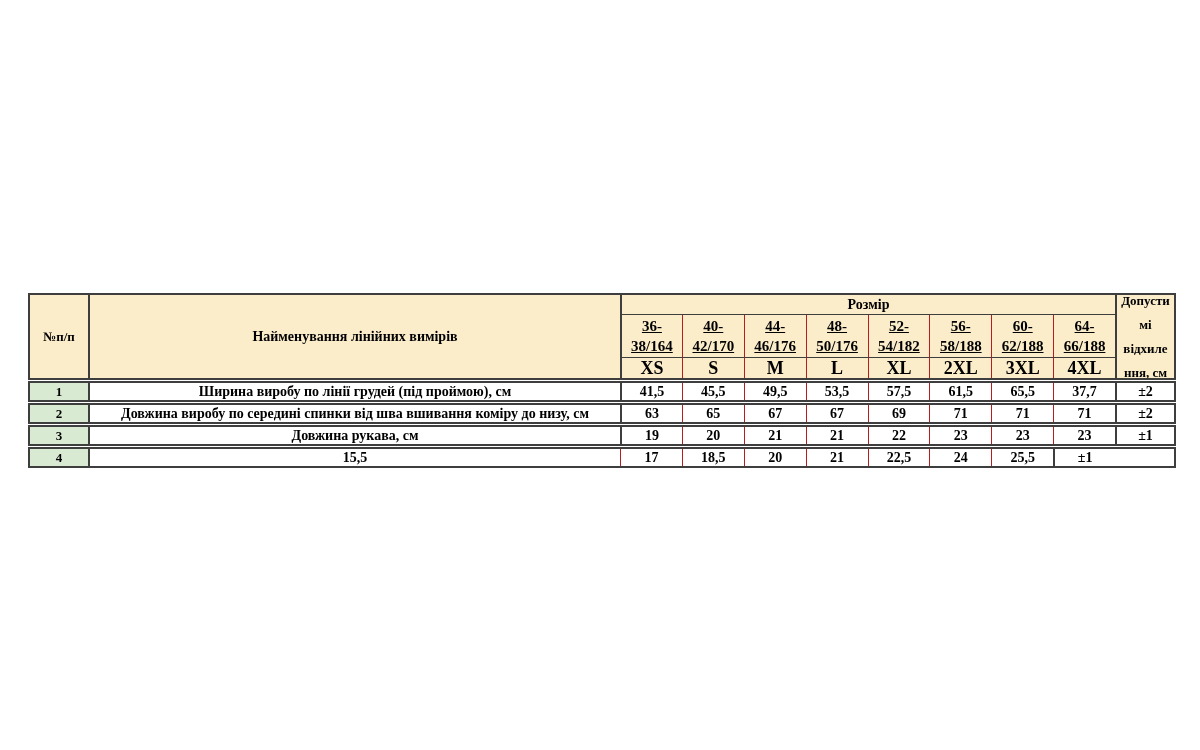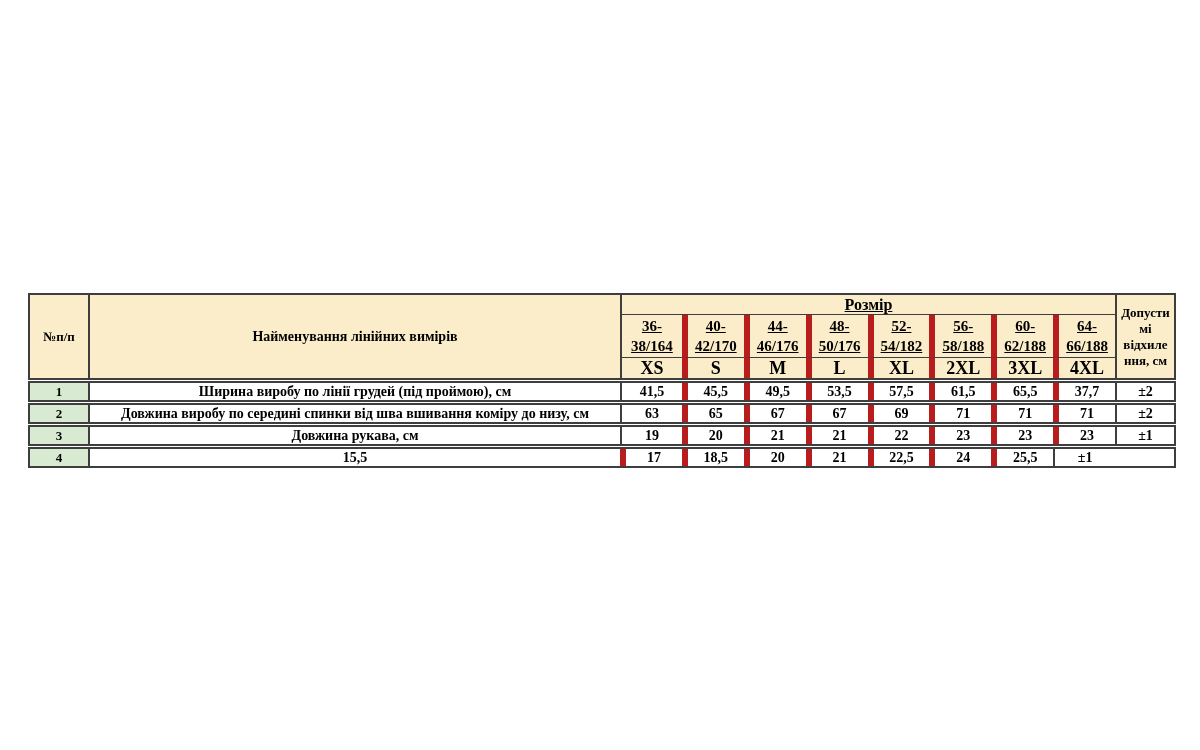--- a/index.html
+++ b/index.html
@@ -34,28 +34,28 @@
     justify-content: center;
     text-align: center;
     font-weight: bold;
     font-size: 14px;
     line-height: 17px;
     overflow: hidden;
   }
   .beige { background: #fbedc9; }
   .green { background: #d9ead3; }
   .sep2 { border-left: 2px solid #3e3e3e; }
-  .sep1 { border-left: 6px solid #b91c1c; }
+  .sep1 { border-left: 1px solid #b91c1c; }
   .hline { border-bottom: 1px solid #3e3e3e; }
   .num-h   { grid-column: 1; grid-row: 1 / 4; font-size: 13px; }
   .name-h  { grid-column: 2; grid-row: 1 / 4; font-size: 14px; }
-  .group-h { grid-column: 3 / 11; grid-row: 1; font-size: 16px; text-decoration: underline; }
+  .group-h { grid-column: 3 / 11; grid-row: 1; font-size: 14px; }
   .tol-h   {
     grid-column: 11; grid-row: 1 / 4;
-    font-size: 13px; line-height: 16px;
+    font-size: 13px; line-height: 24px;
     overflow-wrap: break-word; word-break: break-word;
     padding: 0 2px;
   }
   .range {
     grid-row: 2;
     font-size: 15px; line-height: 20px;
     white-space: pre-line;
     text-decoration: underline;
   }
   .letter { grid-row: 3; font-size: 18px; }

